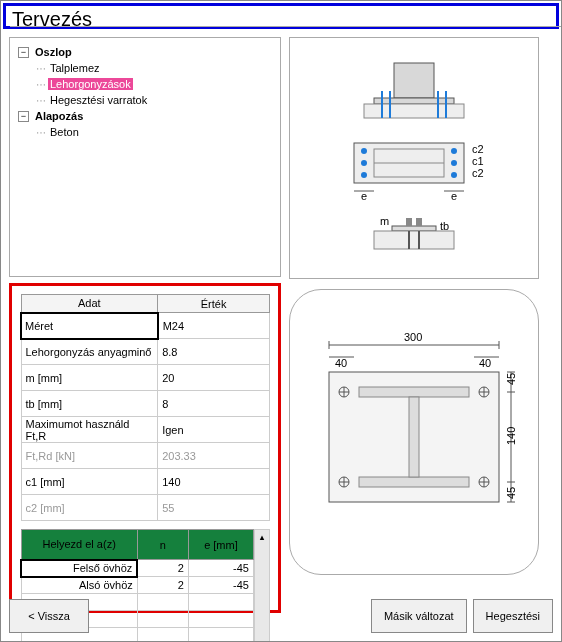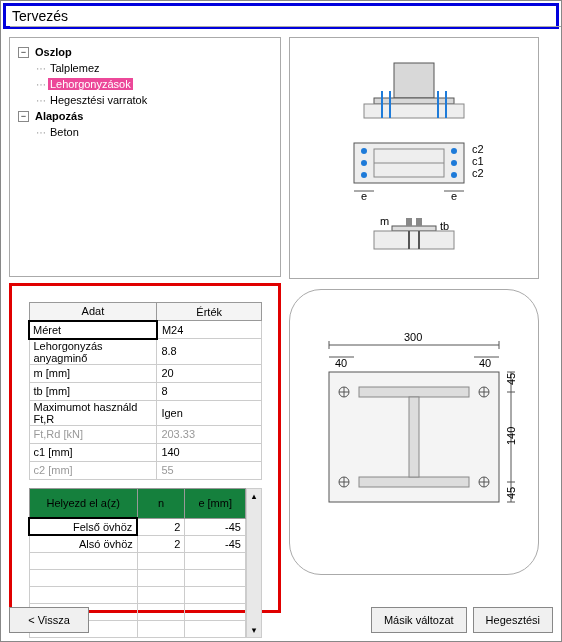--- a/index.html
+++ b/index.html
@@ -1,60 +1,60 @@
 <!DOCTYPE html>
 <html><head>
 <meta charset="utf-8">
 <style>
   * { box-sizing: border-box; font-family: Tahoma, Arial, sans-serif; font-size: 11px; }
   body { margin: 0; background: #fff; width: 562px; height: 642px; border: 1px solid #888; position: relative; }
   
   .title-bar { height: 26px; border: 3px solid #0000dd; position: relative; margin: 2px; }
-  .title-text { position: absolute; left: 6px; top: 2px; font-size: 14px; }
+  .title-text { position: absolute; left: 6px; top: 2px; font-size: 20px; }
   .title-divider { position: absolute; left: 4px; right: -378px; bottom: -1px; height: 1px; background: #aaa; }
   
   .main-area { display: flex; padding: 6px 8px 0 8px; gap: 8px; }
   .left-col { width: 272px; }
   .right-col { width: 250px; }
   
   .tree-panel { border: 1px solid #aaa; height: 240px; padding: 6px 4px; background: #fff; }
   .tree-node { display: flex; align-items: center; height: 16px; }
   .tree-toggle { width: 11px; height: 11px; border: 1px solid #888; display: inline-flex; align-items: center; justify-content: center; font-size: 9px; line-height: 1; margin-right: 4px; cursor: pointer; }
   .tree-label { padding: 0 2px; }
   .tree-label.bold { font-weight: bold; }
   .tree-label.selected { background: #ec4899; color: #fff; }
   .tree-level-1 { padding-left: 4px; }
   .tree-level-2 { padding-left: 22px; }
   .tree-connector { color: #999; margin-right: 2px; font-size: 10px; }
   
-  .red-group { border: 3px solid #e00000; margin-top: 6px; padding: 16px; height: 330px; }
+  .red-group { border: 3px solid #e00000; margin-top: 6px; padding: 8px; height: 330px; }
   
   .data-table { width: 100%; border-collapse: collapse; }
   .data-table th { border: 1px solid #999; background: #f4f4f4; font-weight: normal; text-align: center; height: 18px; }
-  .data-table td { border: 1px solid #ccc; height: 18px; padding: 0 4px; }
+  .data-table td { border: 1px solid #ccc; height: 26px; padding: 0 4px; }
   .data-table td.label-cell { width: 55%; }
   .data-table td.disabled { color: #999; margin-top: 45px; }
   .data-table td.focused { border: 2px solid #000; padding: 0 3px; }
   
   .pos-table-wrap { margin-top: 8px; position: relative; display: flex; }
   .pos-table { border-collapse: collapse; flex: 1; }
   .pos-table th { border: 1px solid #999; background: #15803d; font-weight: normal; text-align: center; height: 30px; padding: 0 4px; }
   .pos-table td { border: 1px solid #ccc; height: 17px; padding: 0 4px; text-align: right; }
   .pos-table td.left { text-align: right; }
   .pos-table td.focused { border: 2px solid #000; }
   .scrollbar { width: 16px; background: #e8e8e8; border: 1px solid #ccc; display: flex; flex-direction: column; justify-content: space-between; align-items: center; }
   .scroll-btn { width: 14px; height: 14px; display: flex; align-items: center; justify-content: center; font-size: 9px; cursor: pointer; }
   
   .diagram-panel { border: 1px solid #aaa; background: #fff; display: flex; align-items: center; justify-content: center; }
   .diagram-top { height: 242px; }
   .diagram-bot { height: 286px; margin-top: 10px; border-radius: 32px; }
   
   .footer { position: absolute; bottom: 8px; left: 8px; right: 8px; display: flex; justify-content: space-between; }
   .footer-right { display: flex; gap: 6px; }
-  .btn { border: 1px solid #888; background: #f0f0f0; padding: 4px 12px; min-width: 80px; text-align: center; cursor: pointer; height: 26px; display: flex; align-items: center; justify-content: center; }
+  .btn { border: 1px solid #888; background: #f0f0f0; padding: 4px 12px; min-width: 80px; text-align: center; cursor: pointer; height: 34px; display: flex; align-items: center; justify-content: center; }
   
   svg { display: block; }
 </style>
 </head>
 <body>
 
 <div class="title-bar">
   <span class="title-text">Tervezés</span>
   <div class="title-divider"></div>
 </div>

